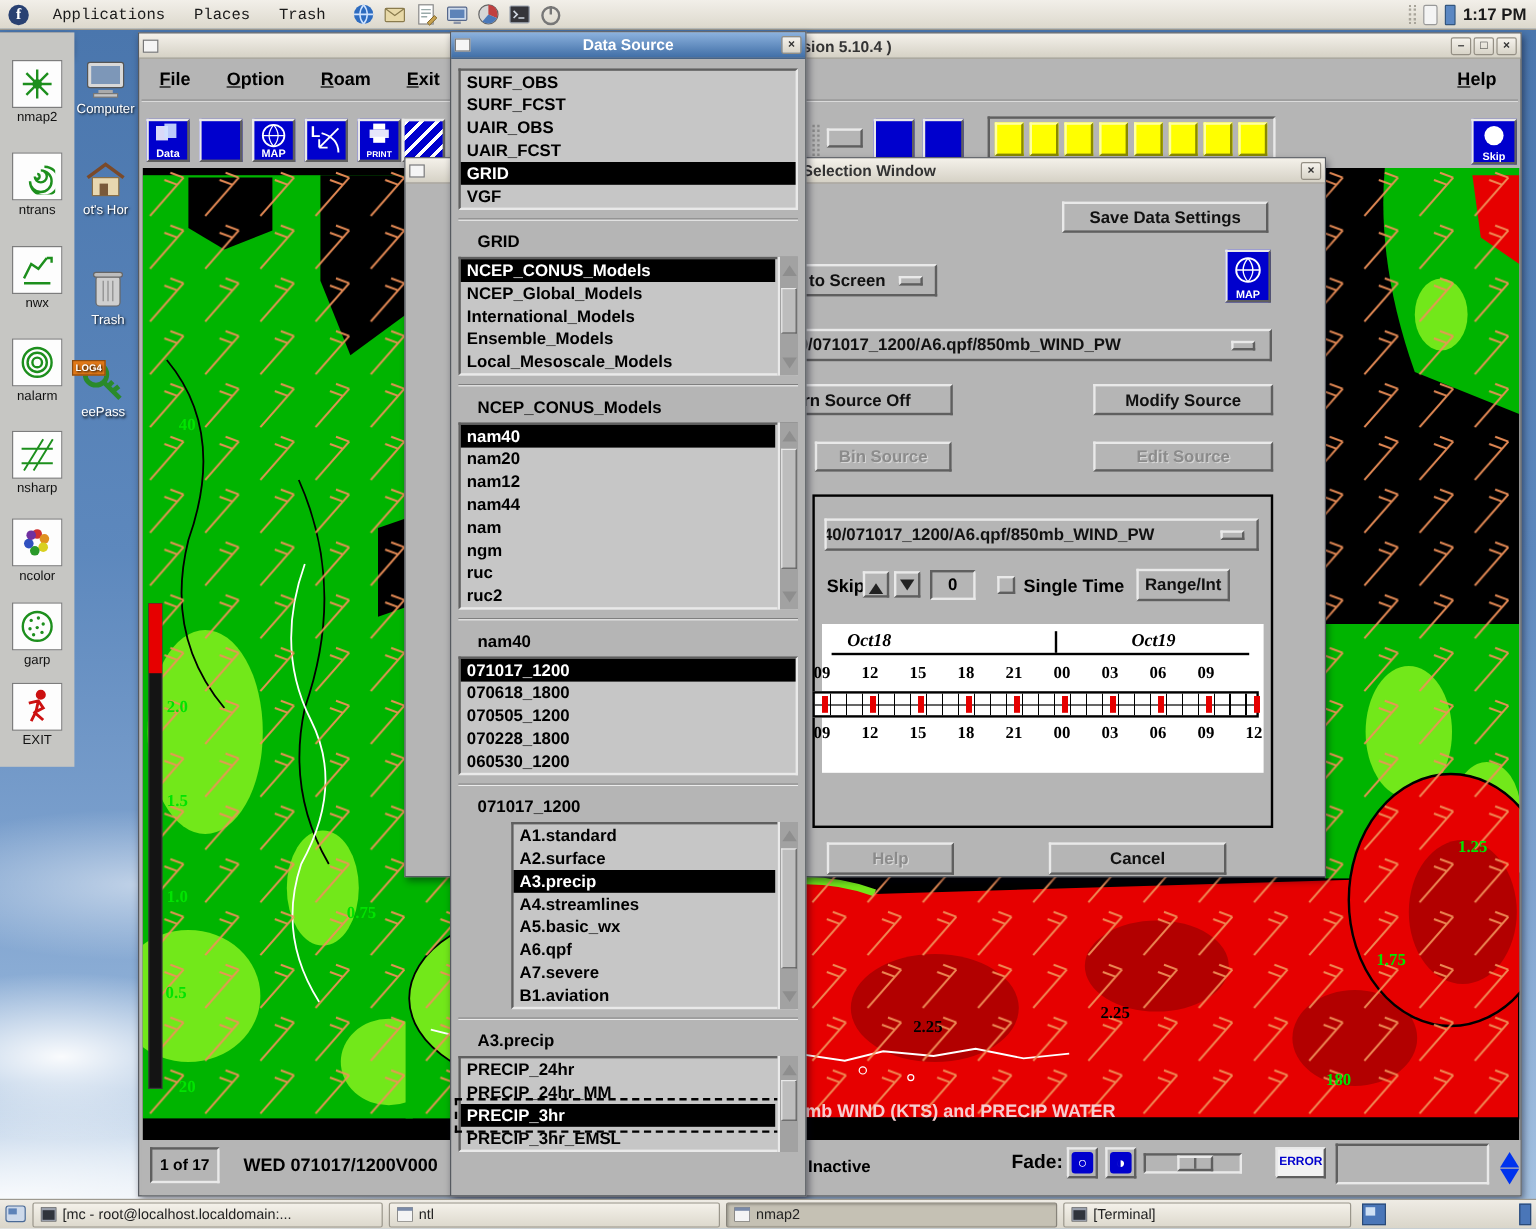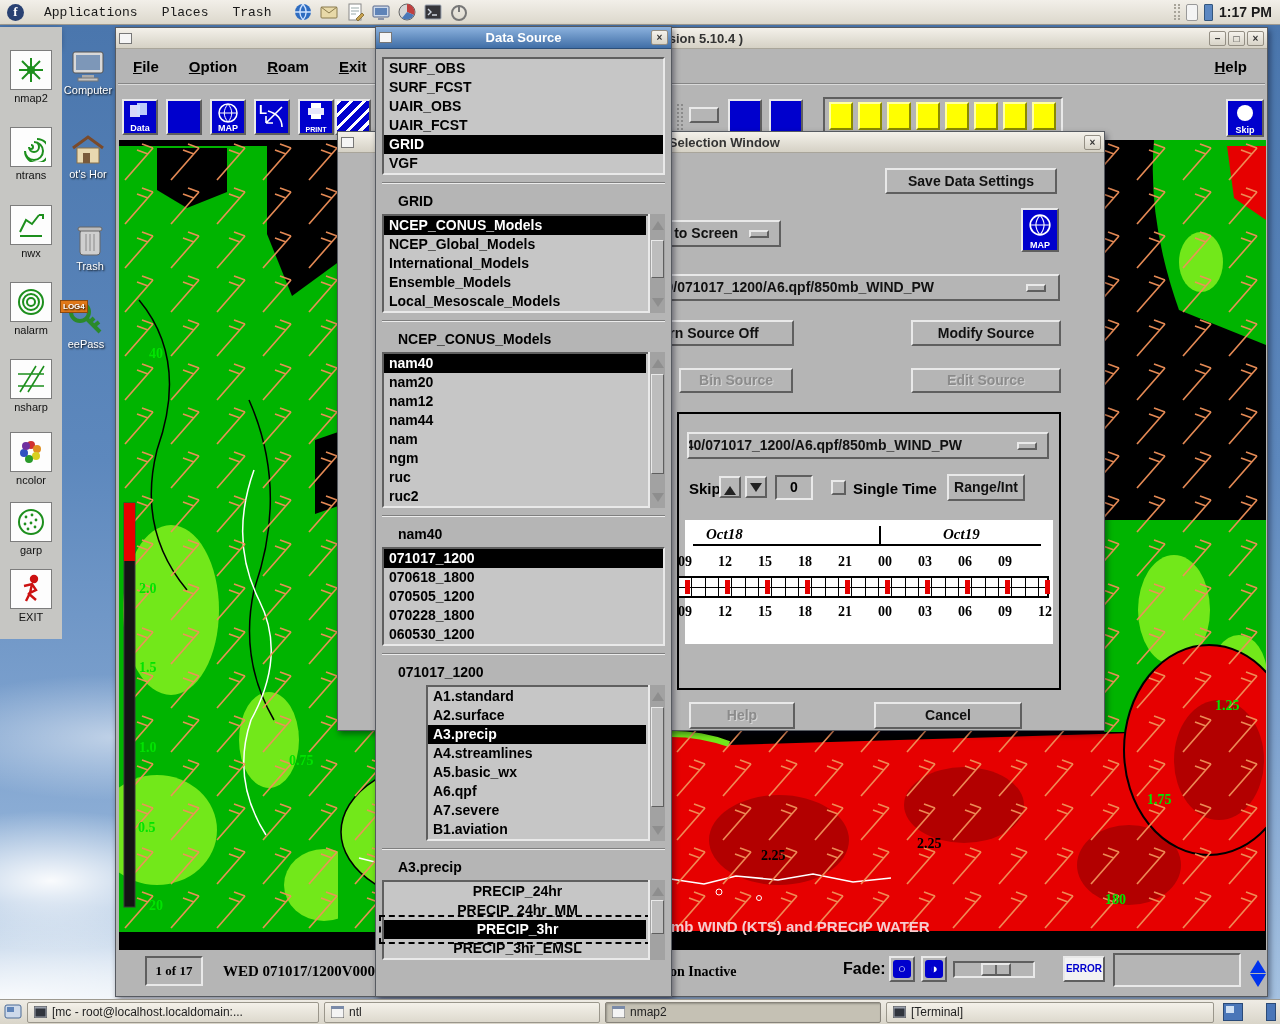--- a/index.html
+++ b/index.html
@@ -86,21 +86,21 @@
     background-image:linear-gradient(#000,#000), repeating-linear-gradient(90deg, transparent 0 12.33px, #000 12.33px 13.33px);
     background-size:100% 1px, 100% 100%; background-position:0 50%, 0 0; background-repeat:no-repeat, repeat; }
   .tl-mark { position:absolute; top:2px; width:5px; height:14px; background:#e60000; left:calc(var(--i)*40px + 6px); }
   
   .taskbar { position:absolute; left:0; top:999px; width:1280px; height:25px;
     background:linear-gradient(180deg,#efece5,#d9d5c9); border-top:1px solid #9d998f; display:flex; align-items:center; gap:5px; padding:0 4px; }
   .task { height:21px; background:linear-gradient(180deg,#f4f1ea,#ddd9cd); border:1px solid #9a968b; border-radius:2px;
     font-size:12px; color:#222; display:flex; align-items:center; gap:5px; padding:0 6px; overflow:hidden; white-space:nowrap; }
   .task.active { background:#c5c1b4; border-color:#87837a; box-shadow:inset 1px 1px 2px rgba(0,0,0,.25); }
   .tico { width:13px; height:12px; flex:none; }
-  .serif { font-family:Liberation Serif, serif; font-weight:bold;margin-left:20px; }
+  .serif { font-family:Liberation Sans, sans-serif; font-weight:bold; }
   .abs { position:absolute; }
 </style>
 </head>
 <body>
 
 <div id="screen">
 
   <div class="panel">
     <div class="fedora">f</div>
     <div style="display:flex;font-family:Liberation Mono, monospace;">
@@ -656,21 +656,21 @@
             </div>
           <div class="thumb" style="top:22px;height:100px;"></div>
           <div class="sbtn" style="bottom:1px;">
               <div class="tri-d"></div>
             </div>
         </div>
       </div>
 
       <div class="sep"></div>
       <div class="shead">A3.precip</div>
-      <div style="position:relative;margin-top:3px;text-align:center;">
+      <div style="position:relative;margin-top:3px;">
         <div class="mlist" style="padding-right:17px;height:80px;">
 
         <div class="row" style="--i: 0;">PRECIP_24hr</div>
             <div class="row" style="--i: 1;">PRECIP_24hr_MM</div>
             <div class="row selected focused" style="--i: 2;">PRECIP_3hr</div>
             <div class="row" style="--i: 3;">PRECIP_3hr_EMSL</div>
           </div>
         <div class="sbar" style="height:80px;">
           <div class="sbtn" style="top:1px;">
               <div class="tri-u"></div>
@@ -700,21 +700,21 @@
         </svg>
       <span>ntl</span>
     </div>
     <div class="task active" style="width:276px;">
       <svg class="tico" viewBox="0 0 13 12">
           <rect x="0" y="0" width="13" height="12" fill="#f4f4f4" stroke="#555"></rect>
           <rect x="0" y="0" width="13" height="3" fill="#7a8aa8"></rect>
         </svg>
       <span>nmap2</span>
     </div>
-    <div class="task" style="width:328px;text-align:right;">
+    <div class="task" style="width:240px;text-align:right;">
       <svg class="tico" viewBox="0 0 13 12">
           <rect x="0" y="0" width="13" height="12" fill="#9aa0ac" stroke="#555"></rect>
           <rect x="1.5" y="2.5" width="10" height="8" fill="#30343c"></rect>
         </svg>
       <span>[Terminal]</span>
     </div>
     <div style="width:20px;height:18px;background:#4a76b8;border:1px solid #2a4a78;margin-left:4px;">
         <div style="width:8px;height:7px;background:#cfe0f4;margin:2px;"></div>
       </div>
     <div style="margin-left:auto;width:10px;height:18px;background:#4a76b8;border:1px solid #2a4a78;"></div>

